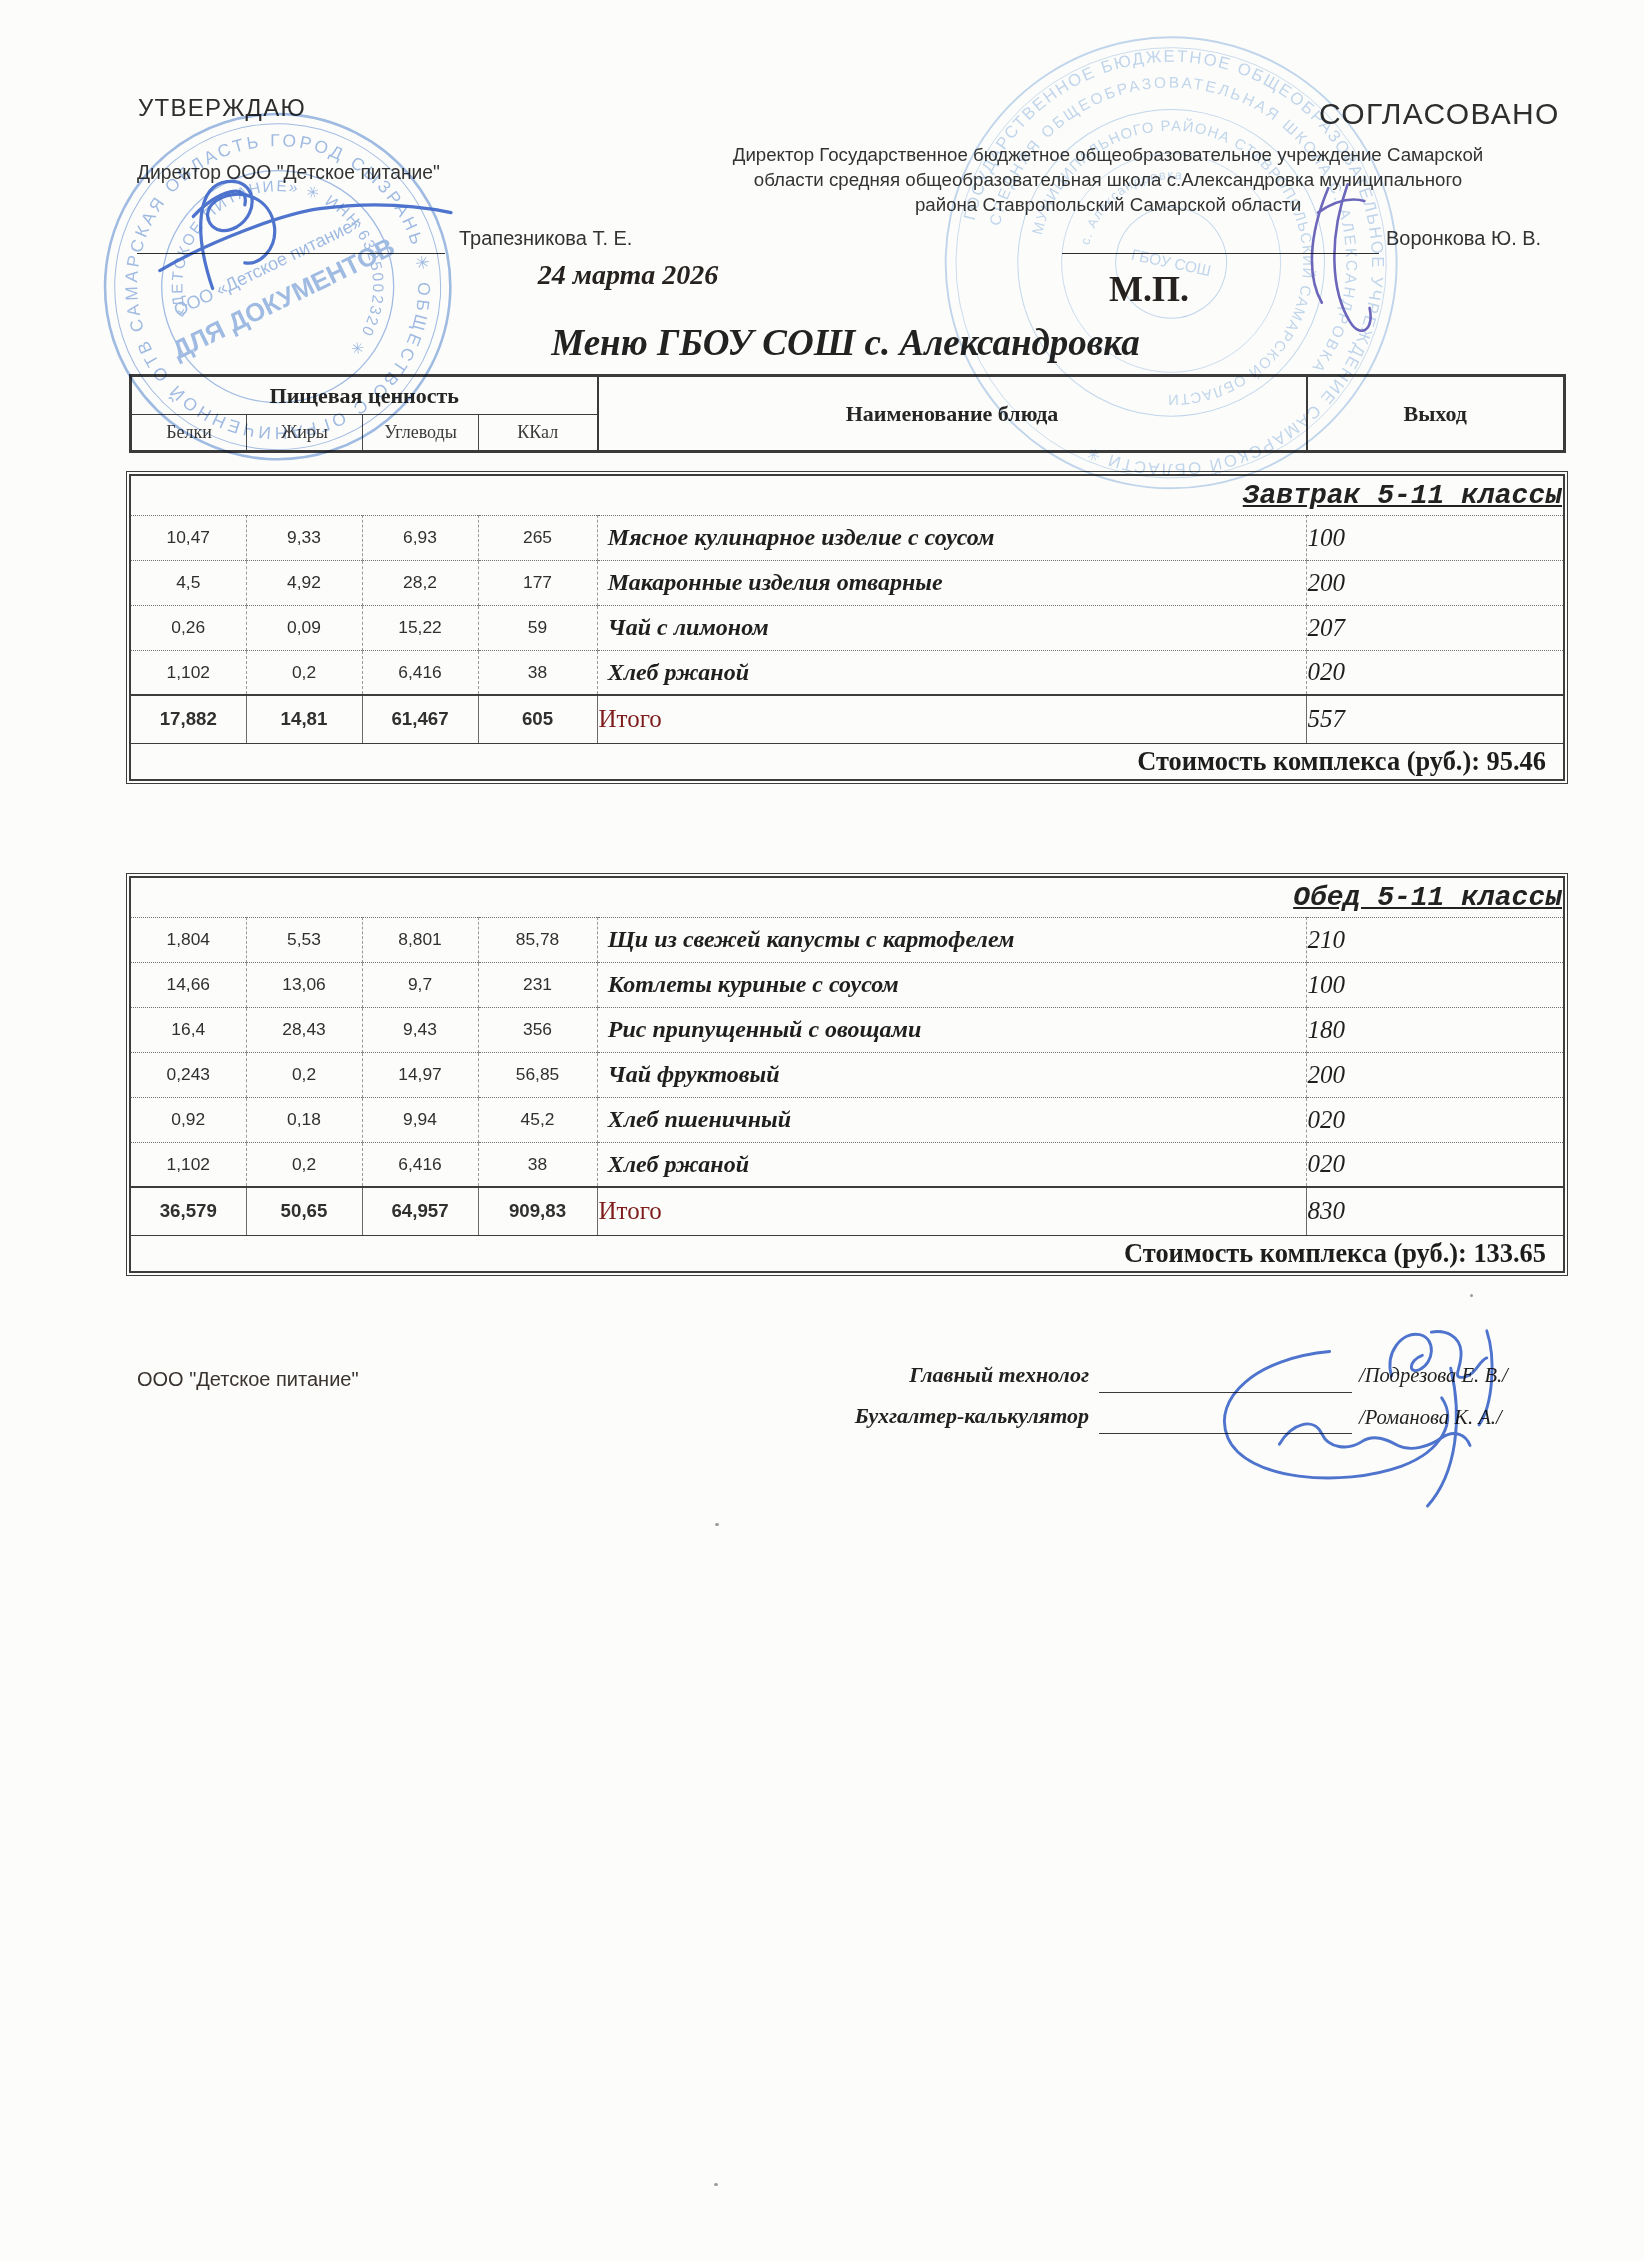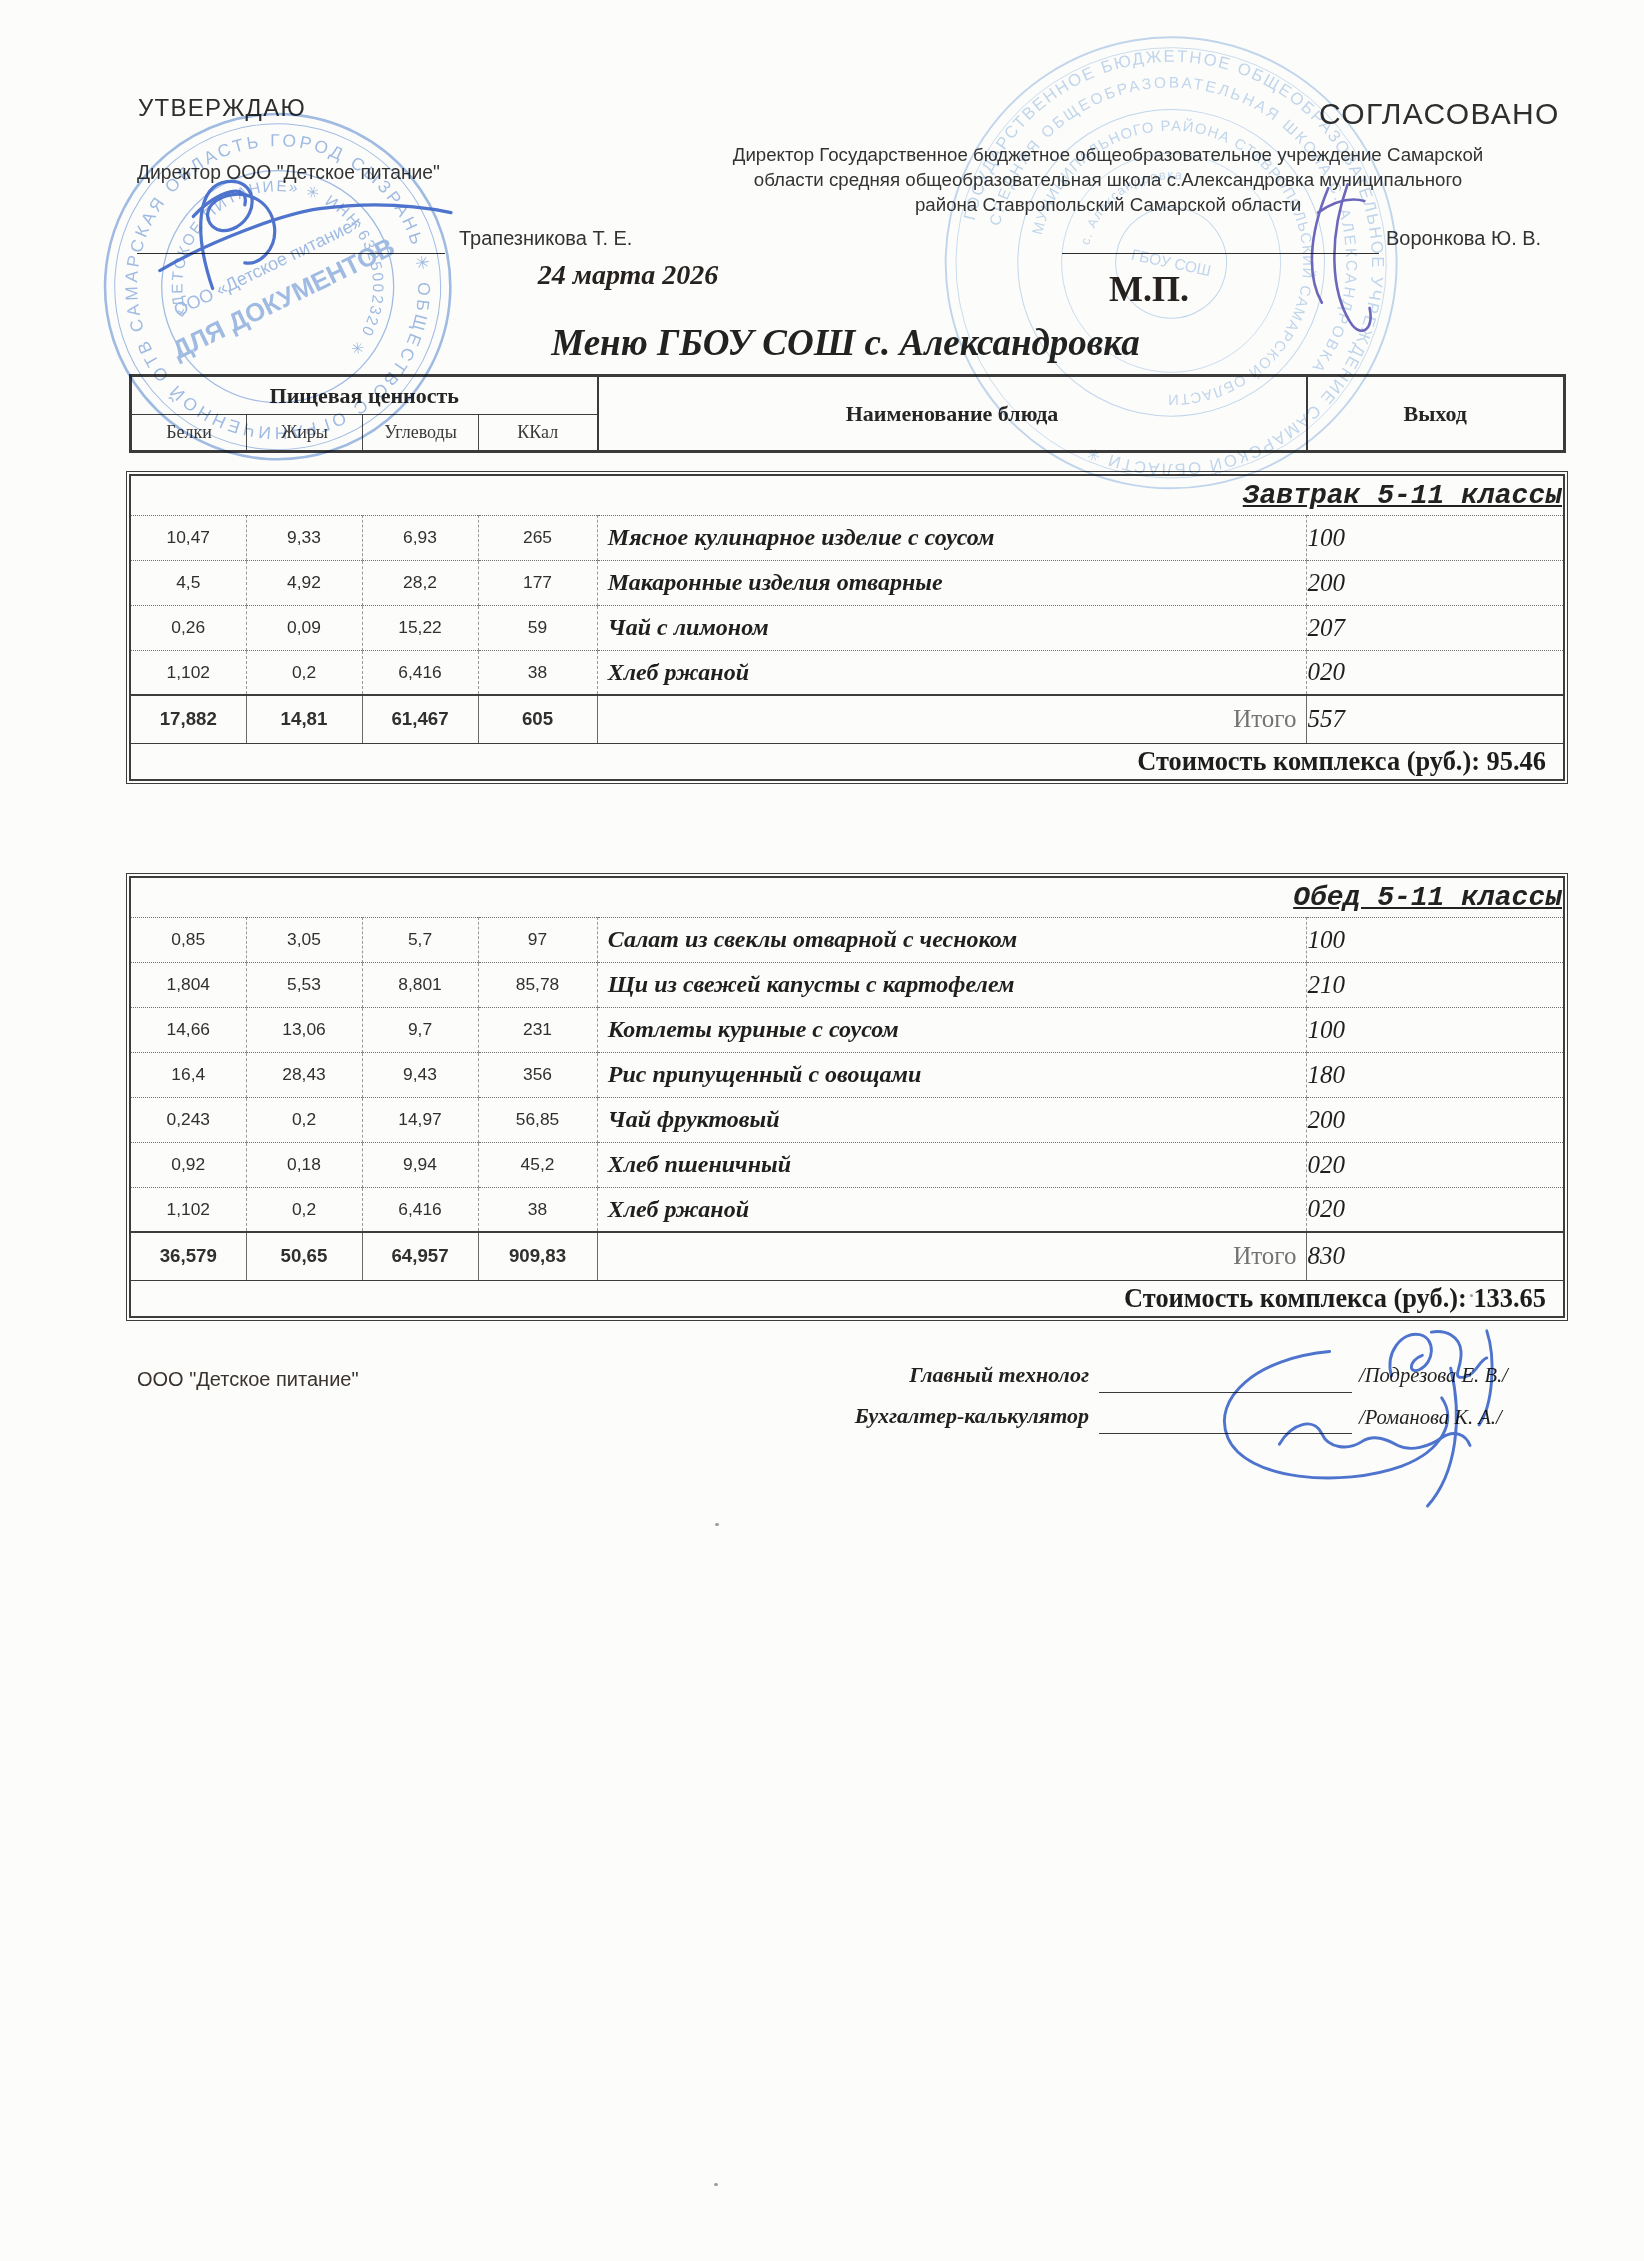--- a/index.html
+++ b/index.html
@@ -44,22 +44,22 @@
                          border-left:1.3px solid #6a6a6a;}
   .menu-table tr.trow td:first-child{border-left:none;}
   .meal-title{font-family:Liberation Mono, monospace;font-weight:bold;font-style:italic;
               font-size:28px;text-align:right;text-decoration:underline;color:#222;}
   td.num{font-size:17.4px;text-align:center;color:#303030;}
   td.dish{font-family:"Liberation Serif",serif;font-weight:bold;font-style:italic;
           font-size:24px;padding-left:10.3px;color:#1f1f1f;}
   td.out{font-family:"Liberation Serif",serif;font-weight:normal;font-style:italic;
          font-size:25px;text-align:left;color:#1f1f1f;}
   tr.trow td.num{font-weight:bold;font-size:18.7px;}
-  td.total-label{font-family:"Liberation Serif",serif;font-size:25px;text-align:right;
-                 padding-right:9px;color:#737373;}
+  td.total-label{font-family:"Liberation Serif",serif;font-size:25px;text-align:left;
+                 padding-right:9px;color:#7f1d1d;}
   tr.crow td{font-family:"Liberation Serif",serif;font-weight:bold;font-size:26.4px;
              text-align:right;padding-right:17px;color:#1d1d1d;}
 
   
   .company{left:137px;top:1368px;font-size:20px;color:#3a332f;}
   .sig-label-1{left:825px;top:1362px;width:264px;text-align:right;}
   .sig-label-2{left:760px;top:1403px;width:329px;text-align:right;}
   .sig-label-1,.sig-label-2{font-family:"Liberation Serif",serif;font-weight:bold;
                             font-style:italic;font-size:22px;color:#222;}
   .sig-line-1{left:1099px;top:1366px;width:253px;height:26px;border-bottom:1.9px solid #3a3a3a;}
@@ -187,28 +187,20 @@
         <col style="width:116px">
         <col style="width:119px">
         <col style="width:709px">
         <col style="width:258px">
       </colgroup>
     <tbody>
         <tr style="height:40px">
           <td colspan="6" class="meal-title">Обед 5-11 классы</td>
         </tr>
     <tr class="mrow" style="height:45px">
-      <td class="num">0,85</td>
-      <td class="num">3,05</td>
-      <td class="num">5,7</td>
-      <td class="num">97</td>
-      <td class="dish">Салат из свеклы отварной с чесноком</td>
-      <td class="out">100</td>
-    </tr>
-    <tr class="mrow" style="height:45px">
       <td class="num">1,804</td>
       <td class="num">5,53</td>
       <td class="num">8,801</td>
       <td class="num">85,78</td>
       <td class="dish">Щи из свежей капусты с картофелем</td>
       <td class="out">210</td>
     </tr>
     <tr class="mrow" style="height:45px">
       <td class="num">14,66</td>
       <td class="num">13,06</td>

